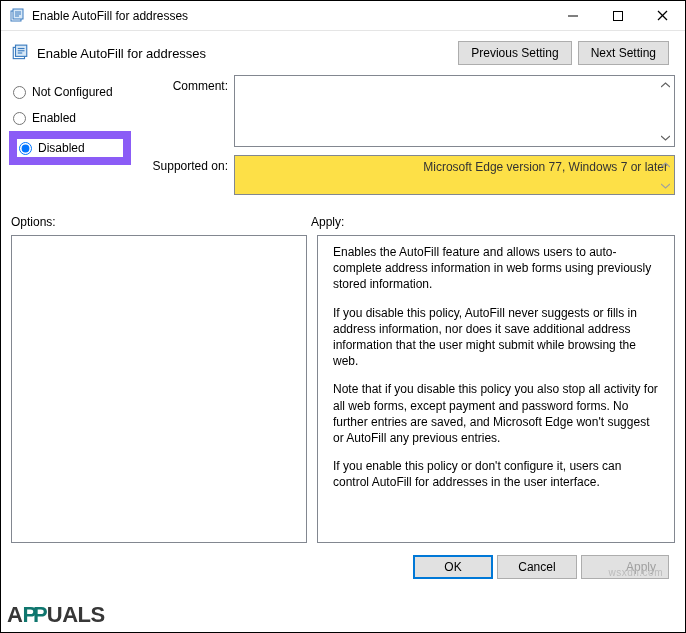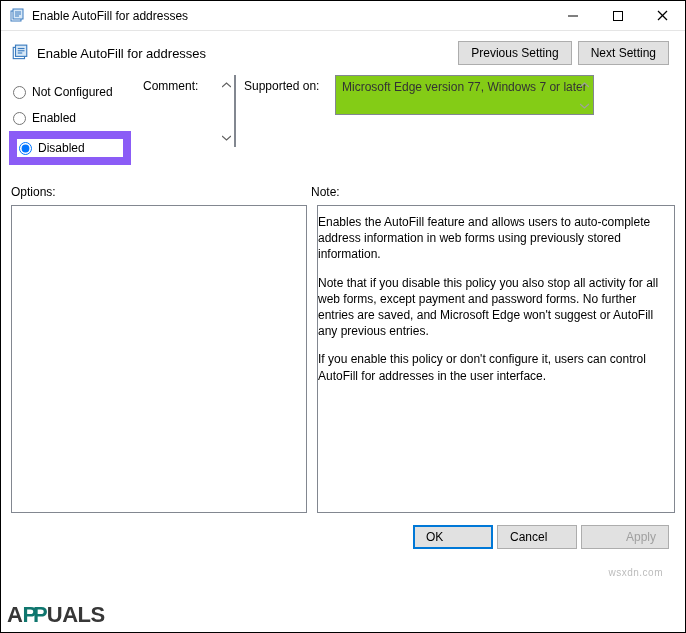--- a/index.html
+++ b/index.html
@@ -52,21 +52,21 @@
       flex: 1;
     }
     .hdr-buttons { display: flex; gap: 6px; margin-right: 6px; }
     .btn {
       border: 1px solid #adadad;
       background: #e1e1e1;
       padding: 4px 12px;
       font-size: 12px;
       font-family: inherit;
       min-width: 80px;
-      text-align: left;
+      text-align: center;
     }
     .btn.default { border: 2px solid #0078d7; padding: 3px 11px; }
     .btn.disabled { color: #a0a0a0; padding-left: 44px; }
     .config-area {
       display: flex;
       gap: 12px;
     }
     .radio-col {
       width: 120px;
       padding-top: 4px;
@@ -83,41 +83,42 @@
       width: 13px; height: 13px;
     }
     .highlight {
       border: 8px solid #8b5cf6;
       padding: 2px 4px 2px 0;
       margin-left: -2px;
     }
     .field-col {
       flex: 1;
       display: flex;
-      flex-direction: row;
+      flex-direction: column;
       gap: 8px;
+      text-align: right;
     }
     .field-row {
       display: flex;
       gap: 6px;
     }
     .field-label {
       width: 85px;
       padding-top: 4px;
     }
     .comment-box, .supported-box {
       flex: 1;
       border: 1px solid #828790;
       background: #fff;
       position: relative;
     }
     .comment-box { height: 72px; }
     .supported-box {
       height: 40px;
-      background: #84cc16;
+      background: #fde047;
     }
     .supported-box .inner {
       padding: 4px 6px;
       color: #333;
     }
     .scroll-arrow {
       position: absolute;
       right: 1px;
       width: 15px; height: 15px;
       display: flex; align-items: center; justify-content: center;
@@ -140,21 +141,21 @@
       width: 296px;
       height: 308px;
       border: 1px solid #828790;
       background: #fff;
     }
     .help-box {
       flex: 1;
       height: 308px;
       border: 1px solid #828790;
       background: #fff;
-      padding: 8px 0;
+      padding: 8px 15px;
       position: relative;
       overflow: hidden;
       line-height: 1.35;
     }
     .help-box p { margin: 0 0 12px 0; }
     .footer-btns {
       display: flex;
       justify-content: flex-end;
       gap: 4px;
       margin-top: 12px;
@@ -285,27 +286,28 @@
                 <polyline points="0,1 4.5,5 9,1" fill="none" stroke="#a0a0a0" stroke-width="1.2"></polyline>
               </svg>
           </span>
         </div>
       </div>
     </div>
   </div>
 
   <div class="lower-labels">
     <div class="lbl-options">Options:</div>
-    <div>Note:</div>
+    <div>Apply:</div>
   </div>
 
   <div class="lower-pane">
     <div class="options-box"></div>
     <div class="help-box">
       <p>Enables the AutoFill feature and allows users to auto-complete address information in web forms using previously stored information.</p>
+      <p>If you disable this policy, AutoFill never suggests or fills in address information, nor does it save additional address information that the user might submit while browsing the web.</p>
       <p>Note that if you disable this policy you also stop all activity for all web forms, except payment and password forms. No further entries are saved, and Microsoft Edge won't suggest or AutoFill any previous entries.</p>
       <p>If you enable this policy or don't configure it, users can control AutoFill for addresses in the user interface.</p>
     </div>
   </div>
 
   <div class="footer-btns">
     <button class="btn default">OK</button>
     <button class="btn">Cancel</button>
     <button class="btn disabled">Apply</button>
   </div>

